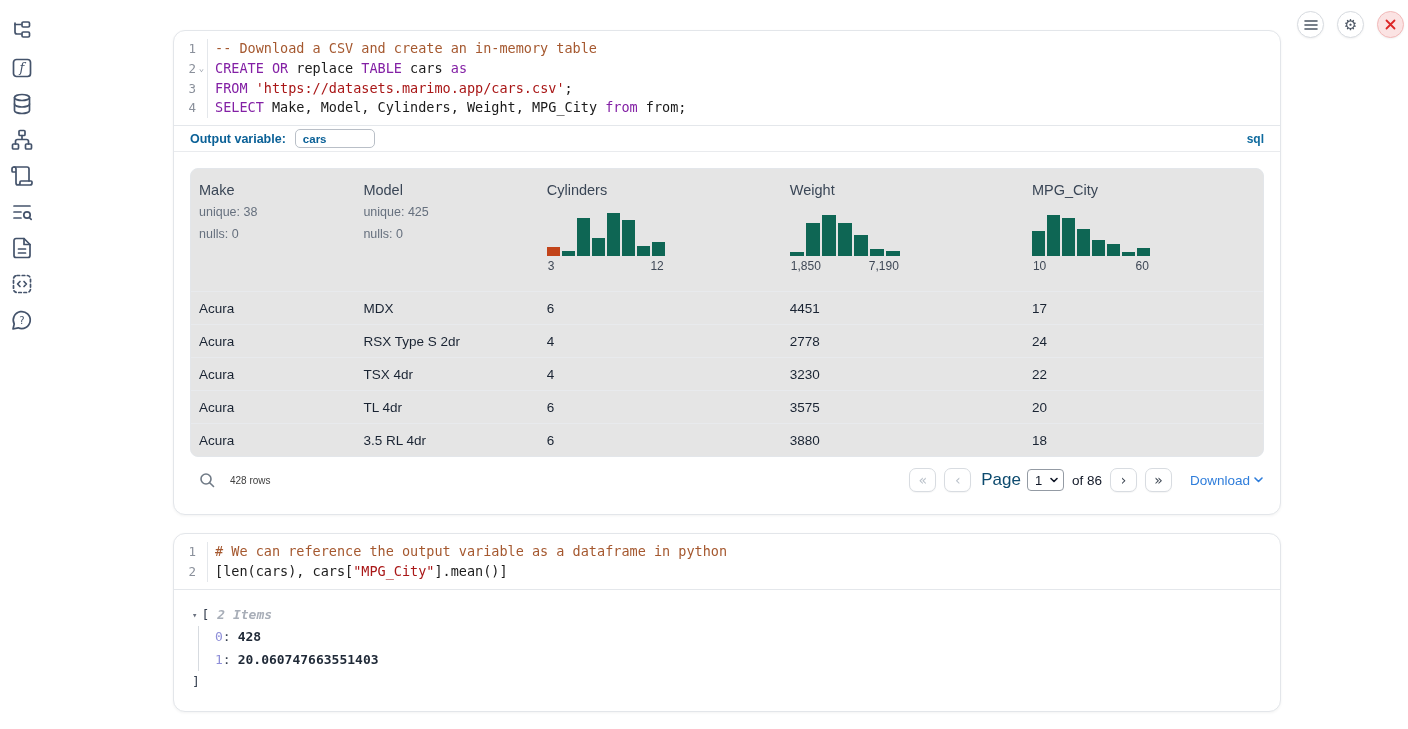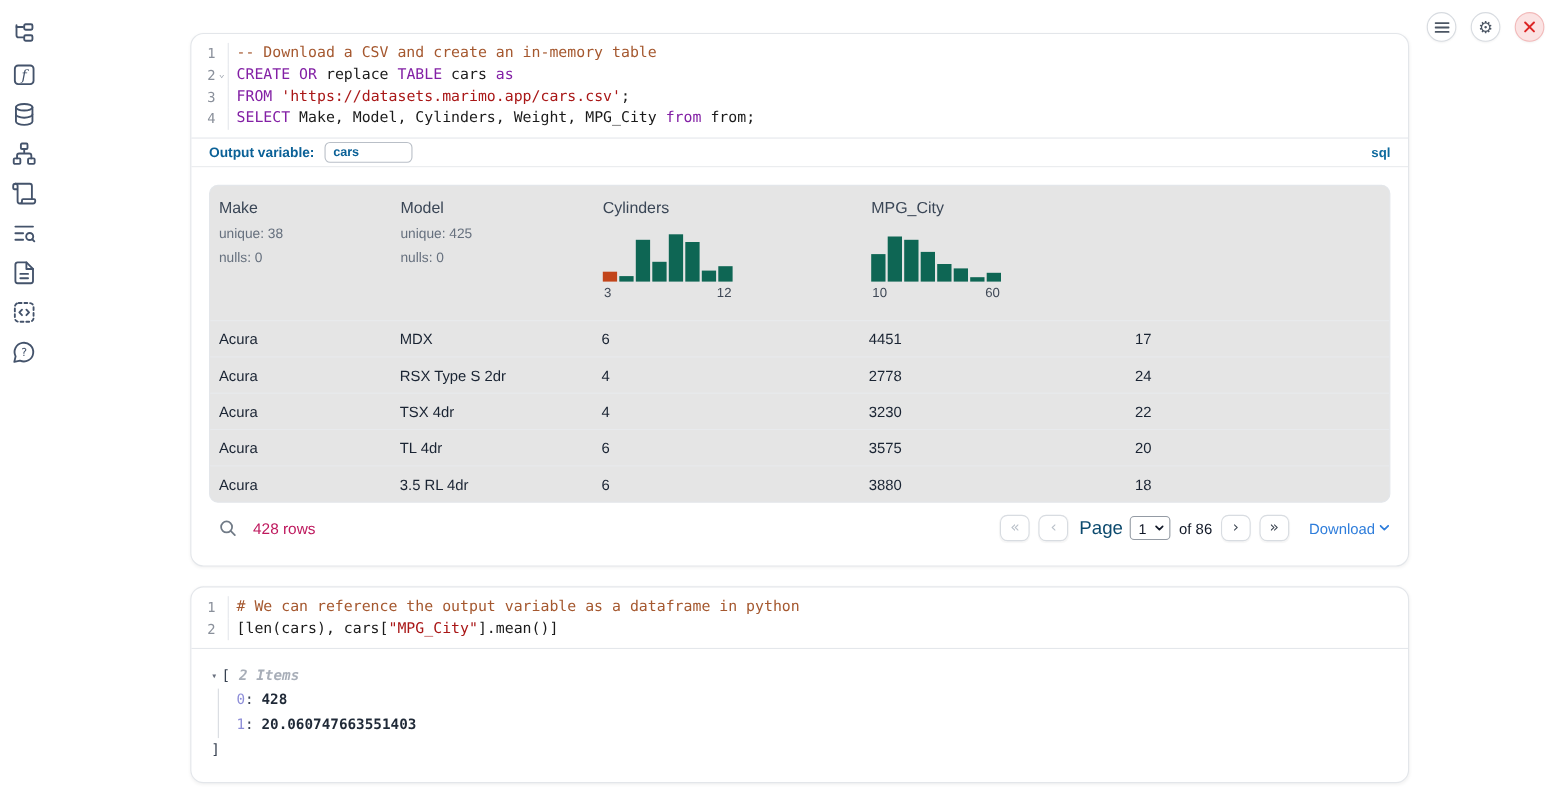--- a/index.html
+++ b/index.html
@@ -68,21 +68,21 @@
   .hist-bar.w7 { width:14px; }
   .hist-labels { display:flex; justify-content:space-between; font-size:12px; color:#3f4856;
                  margin-top:3px; padding:0 1px; }
   .trow { display:flex; height:33px; border-top:1px solid #e8eaed; align-items:center; }
   .td { padding:0 8px; font-size:13.5px; color:#1a2433; }
 
   
   .table-footer { height:46px; display:flex; align-items:center; padding:0 0 0 9px; }
   .search-btn { background:none; border:none; cursor:pointer; display:flex; }
   .search-btn svg { stroke:#707a86; fill:none; stroke-width:1.6; stroke-linecap:round; }
-  .rowcount { margin-left:14px; font-size:14px; color:#be185d; }
+  .rowcount { margin-left:14px; font-size:10px; color:#404040; }
   .pager { margin-left:auto; display:flex; align-items:center; }
   .page-btn { width:27px; height:24px; border:1px solid #d8dce1; border-radius:7px; background:#fff;
               box-shadow:0 1px 1px rgba(0,0,0,.04); display:flex; align-items:center; justify-content:center;
               font-size:14px; cursor:pointer; margin-left:8px; color:#3f4854; font-family:"DejaVu Sans", sans-serif; }
   .page-btn.disabled { color:#b9c0c9; }
   .page-label { margin-left:10px; font-size:17px; color:#0c4a6e; }
   .page-select { margin-left:6px; width:37px; height:22px; border:1px solid #949ba4; border-radius:4px;
                  display:flex; align-items:center; justify-content:space-between; padding:0 5px 0 7px;
                  font-size:13px; color:#111827; cursor:pointer; background:#fff; }
   .page-select svg, .download svg { stroke-width:1.6; fill:none; stroke-linecap:round; stroke-linejoin:round; }
@@ -244,20 +244,38 @@
                   <div class="hist-bar" style="height: 38.6px; background: rgb(14, 102, 84);"></div>
                   <div class="hist-bar" style="height: 18.4px; background: rgb(14, 102, 84);"></div>
                   <div class="hist-bar" style="height: 42.8px; background: rgb(14, 102, 84);"></div>
                   <div class="hist-bar" style="height: 36.3px; background: rgb(14, 102, 84);"></div>
                   <div class="hist-bar" style="height: 10.1px; background: rgb(14, 102, 84);"></div>
                   <div class="hist-bar" style="height: 13.8px; background: rgb(14, 102, 84);"></div>
                 </div>
                 <div class="hist-labels" style="width: 118px;">
                   <span>3</span>
                   <span>12</span>
+                </div>
+              </div>
+            </div>
+            <div class="th col-w3">
+              <div class="th-name">Weight</div>
+              <div class="hist">
+                <div class="hist-bars" style="width: 110px;">
+                  <div class="hist-bar w7" style="height: 4.6px; background: rgb(14, 102, 84);"></div>
+                  <div class="hist-bar w7" style="height: 33.1px; background: rgb(14, 102, 84);"></div>
+                  <div class="hist-bar w7" style="height: 41.4px; background: rgb(14, 102, 84);"></div>
+                  <div class="hist-bar w7" style="height: 33.1px; background: rgb(14, 102, 84);"></div>
+                  <div class="hist-bar w7" style="height: 21.2px; background: rgb(14, 102, 84);"></div>
+                  <div class="hist-bar w7" style="height: 7.4px; background: rgb(14, 102, 84);"></div>
+                  <div class="hist-bar w7" style="height: 5.1px; background: rgb(14, 102, 84);"></div>
+                </div>
+                <div class="hist-labels" style="width: 110px;">
+                  <span>1,850</span>
+                  <span>7,190</span>
                 </div>
               </div>
             </div>
             <div class="th col-w4">
               <div class="th-name">MPG_City</div>
               <div class="hist">
                 <div class="hist-bars" style="width: 118px;">
                   <div class="hist-bar" style="height: 25.3px; background: rgb(14, 102, 84);"></div>
                   <div class="hist-bar" style="height: 41.4px; background: rgb(14, 102, 84);"></div>
                   <div class="hist-bar" style="height: 38.2px; background: rgb(14, 102, 84);"></div>

